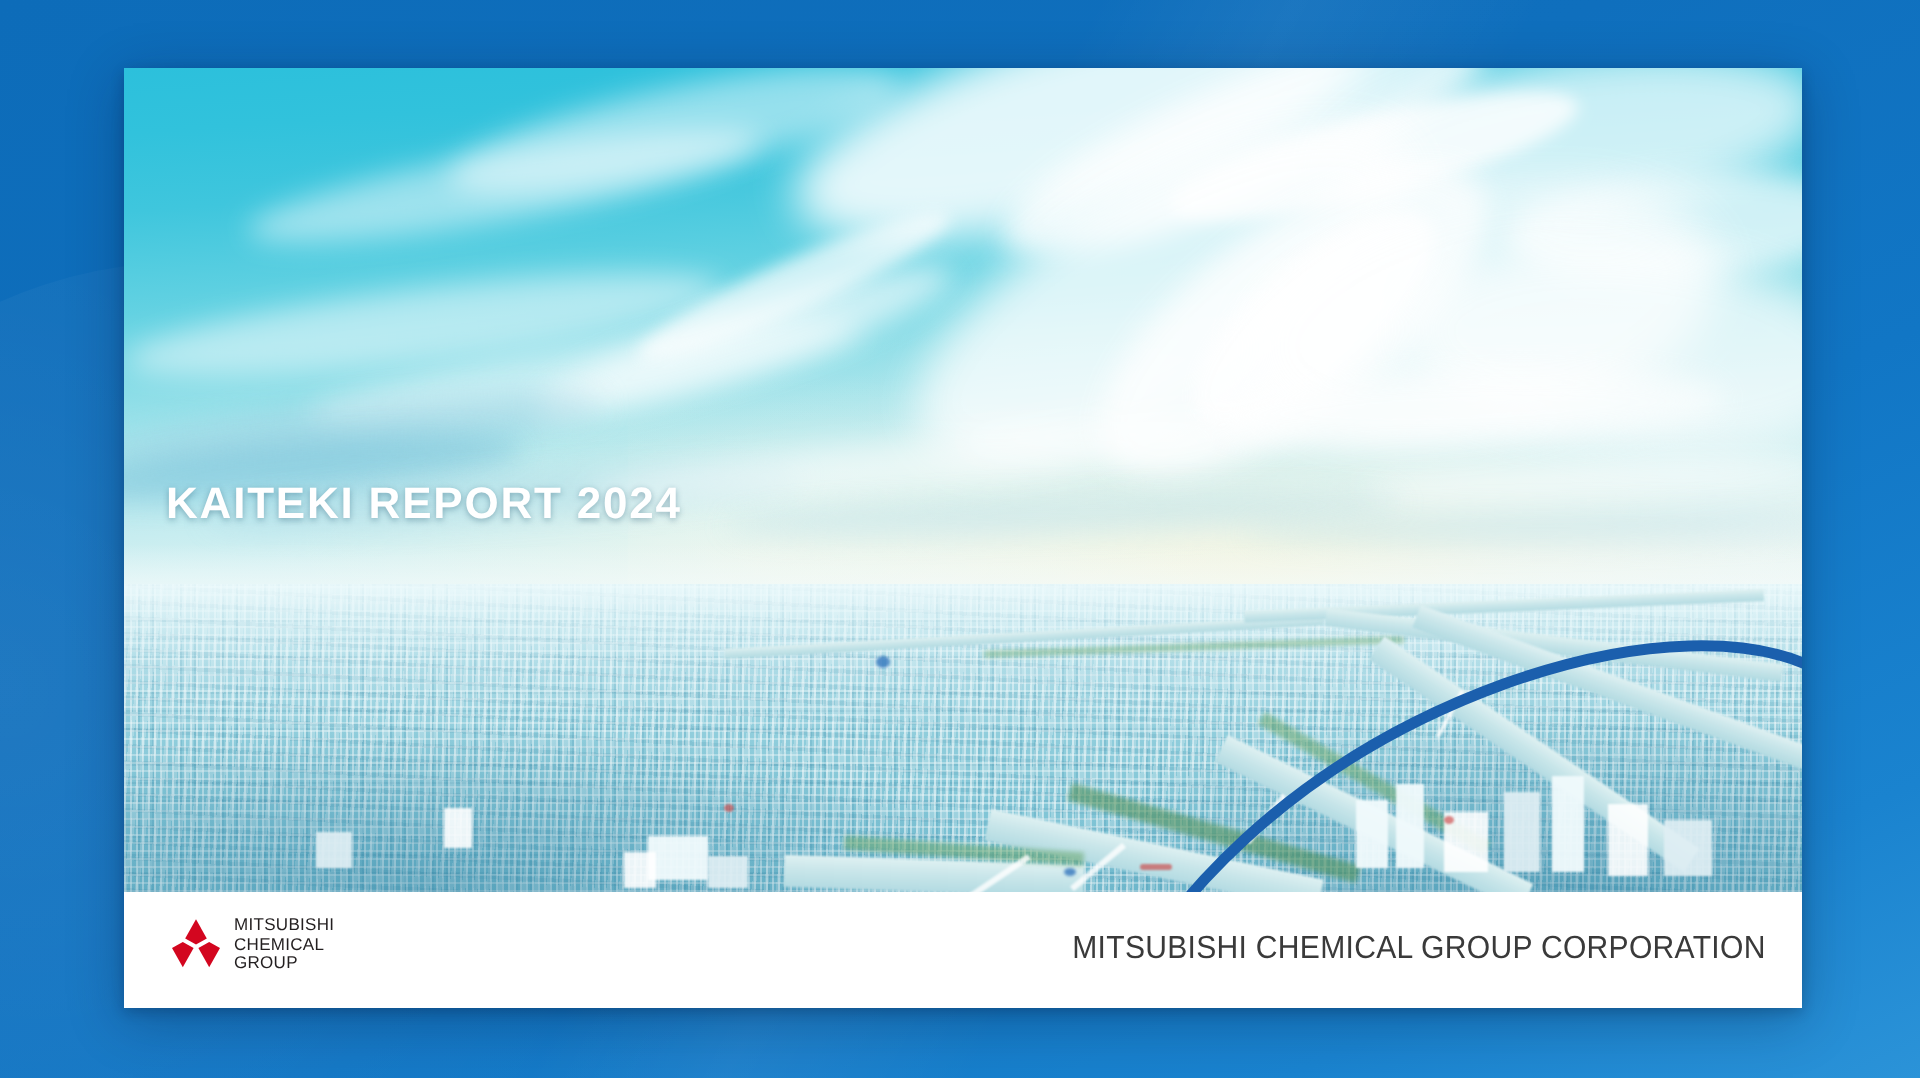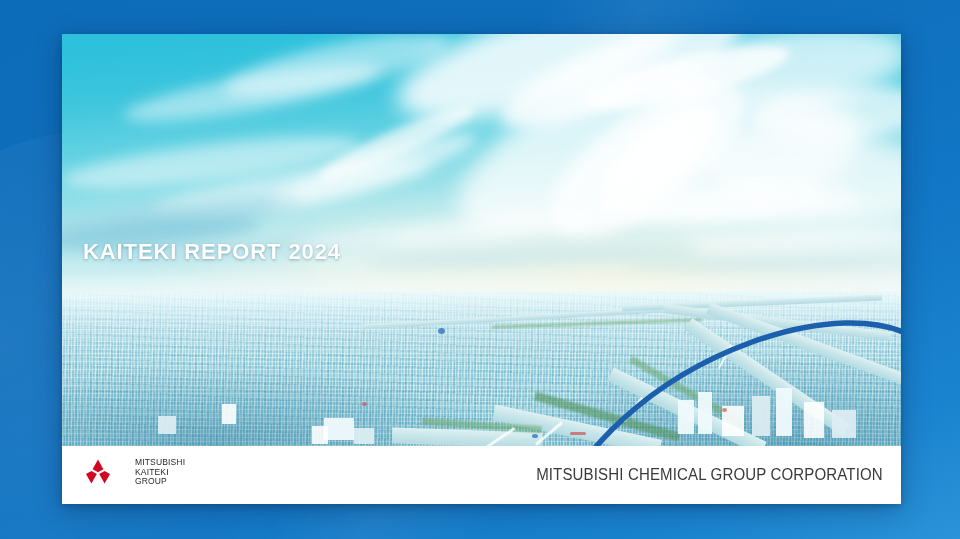--- a/index.html
+++ b/index.html
@@ -259,21 +259,21 @@
     height: 58px;
     background: #ffffff;
   }
 
   #brand-lockup {
     position: absolute;
     left: 21px;
     top: 12px;
     display: flex;
     align-items: center;
-    gap: 22px;
+    gap: 4px;
   }
   #brand-mark { display: block; }
   #brand-wordmark {
     display: flex;
     flex-direction: column;
     line-height: 1.12;
     font-size: 8.5px;
     letter-spacing: 0.15px;
     color: #231f20;
     font-weight: 500;
@@ -402,21 +402,21 @@
     <div id="brand-lockup">
       <svg id="brand-mark" width="30" height="27" viewBox="0 0 100 90">
         <g fill="#d3061f">
           <polygon points="50,2 68,34 50,44 32,34"></polygon>
           <polygon points="28,40 46,50 28,82 10,50"></polygon>
           <polygon points="72,40 90,50 72,82 54,50"></polygon>
         </g>
       </svg>
       <div id="brand-wordmark">
         <span>MITSUBISHI</span>
-        <span>KAITEKI</span>
+        <span>CHEMICAL</span>
         <span>GROUP</span>
       </div>
     </div>
 
     <div id="corporate-name">
       <span id="corporate-name-inner">MITSUBISHI CHEMICAL GROUP CORPORATION</span>
     </div>
   </div>
 </div>
 

